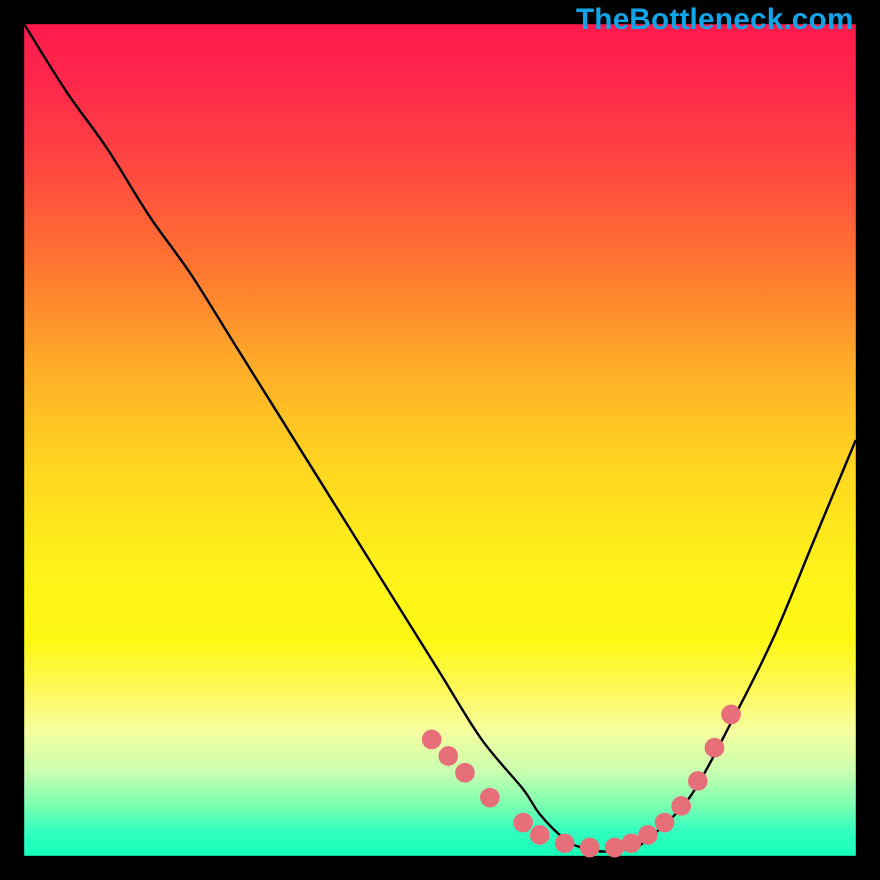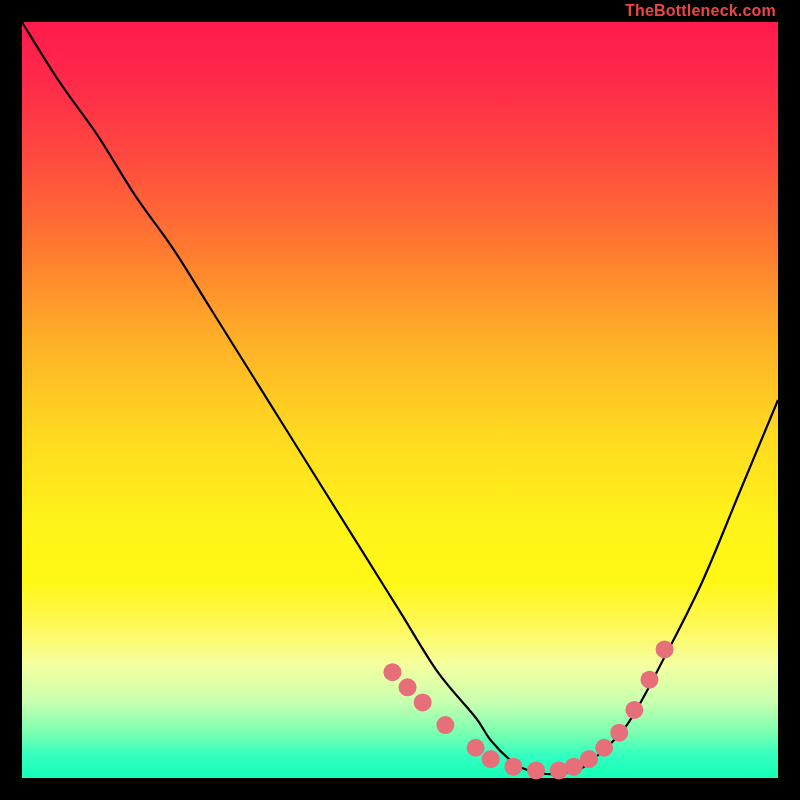--- a/index.html
+++ b/index.html
@@ -31,23 +31,23 @@
       #c8ffb0 90%,
       #7affb0 94%,
       #33ffc0 97%,
       #14ffb8 100%
     );
   }
   .watermark {
     position: absolute;
     top: 2px;
     right: 24px;
-    font-size: 16px;
+    font-size: 27px;
     font-weight: bold;
-    color: #ef4444;
+    color: #0ea5e9;
     letter-spacing: 0.2px;
   }
   svg.curve {
     position: absolute;
     left: 22px;
     top: 22px;
     width: 756px;
     height: 756px;
     overflow: visible;
   }

